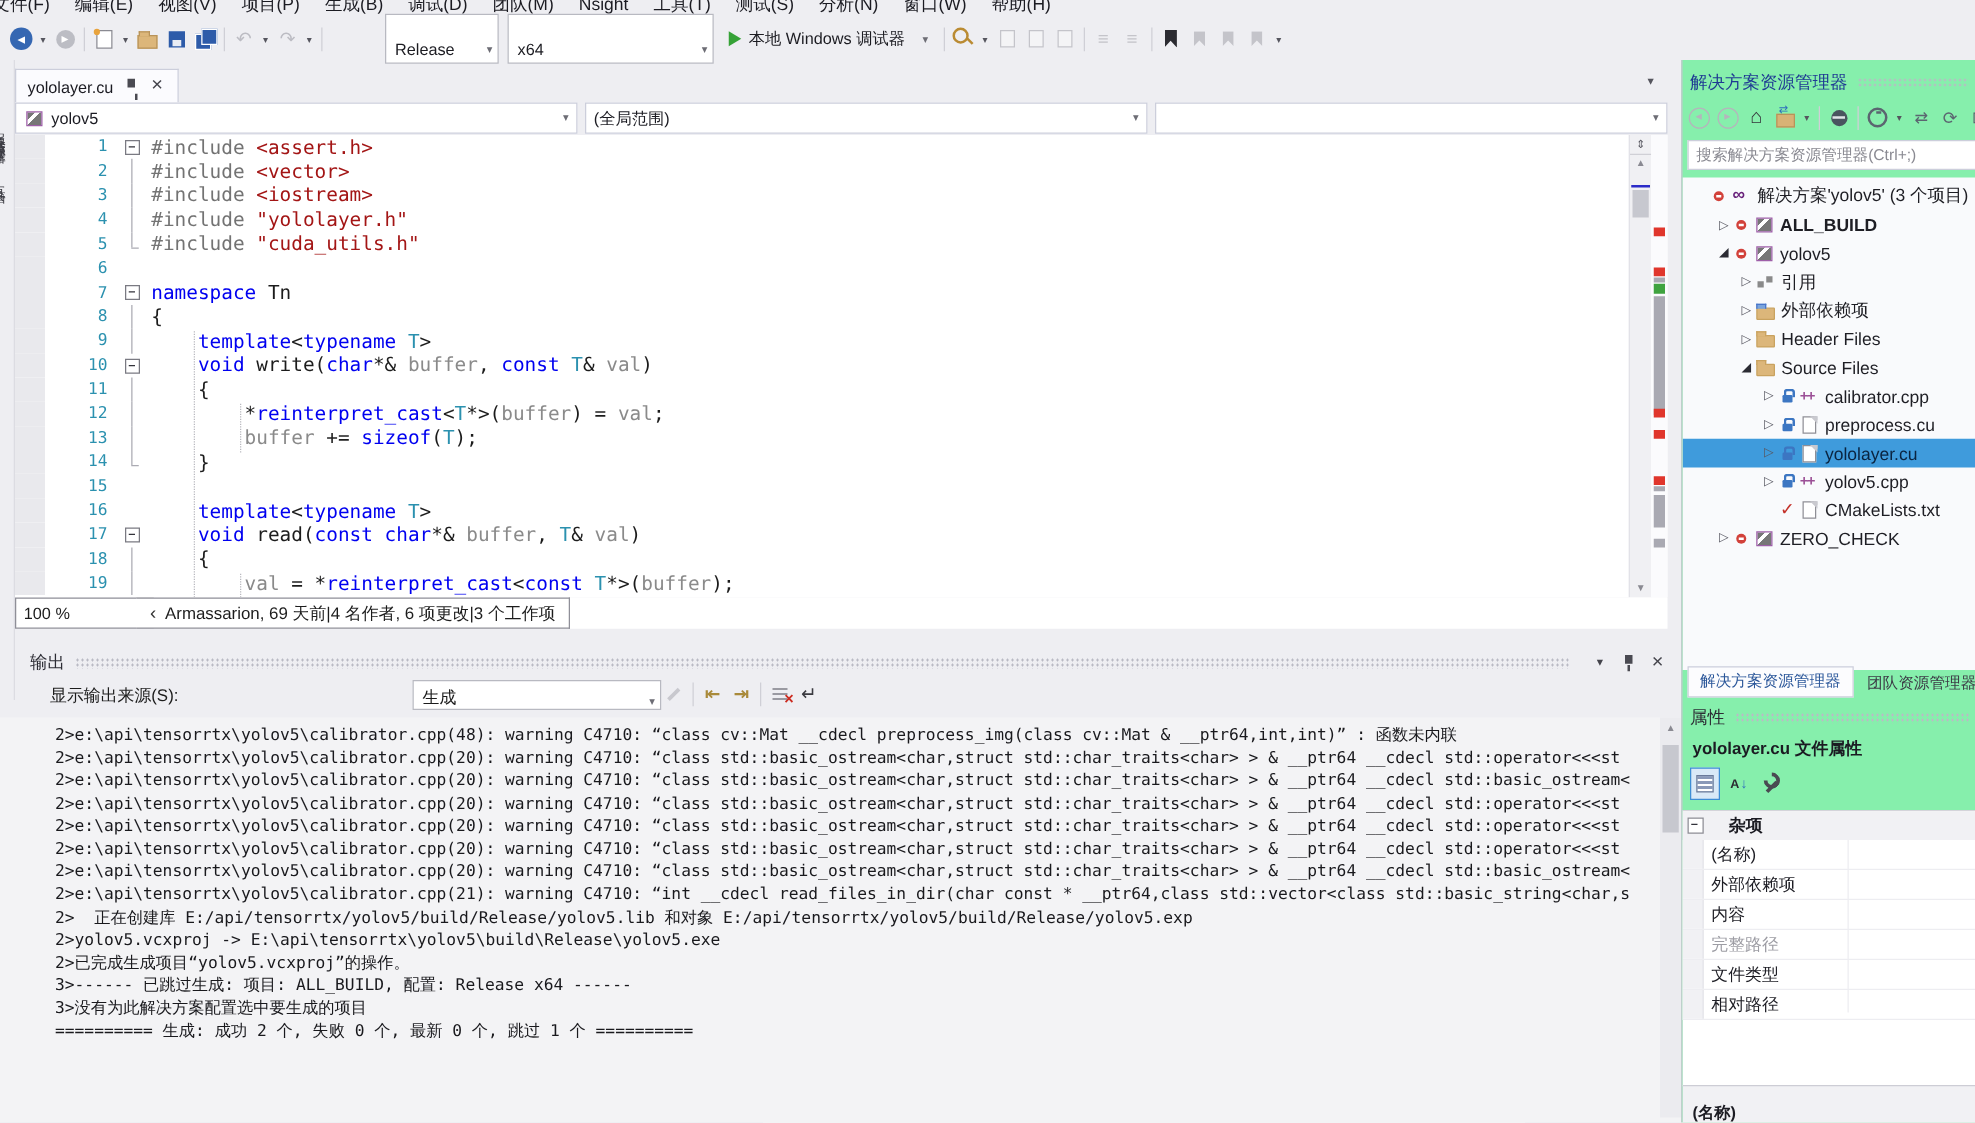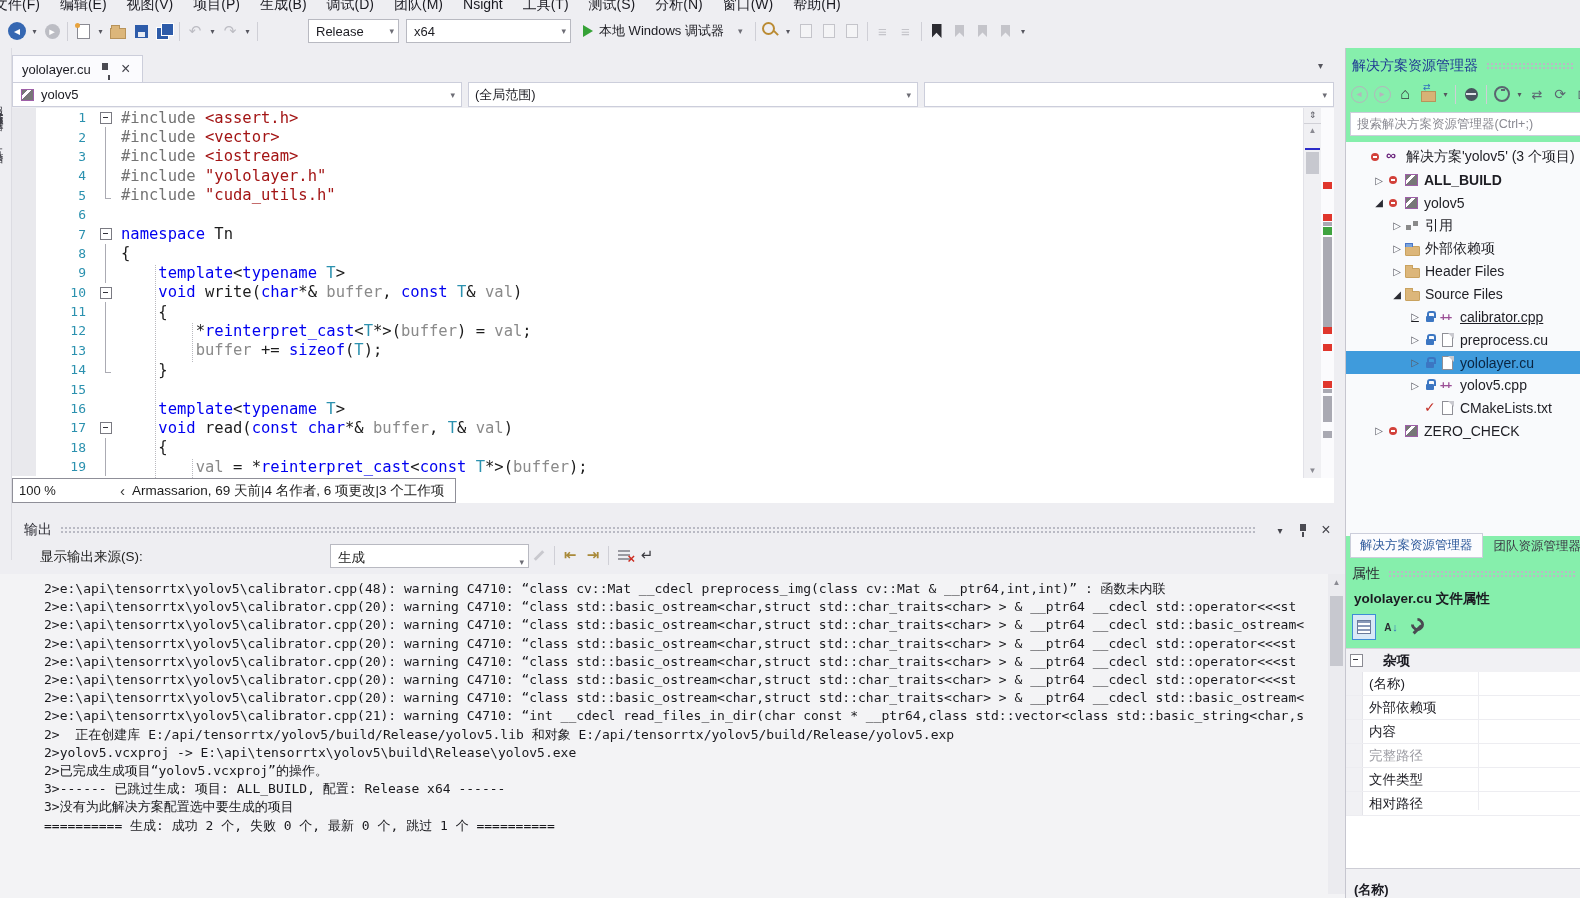--- a/index.html
+++ b/index.html
@@ -53,21 +53,21 @@
   .ic-wordwrap::before{content:"↵";font-size:15px;color:#3a3a40}
   .ic-pin::before{content:"";width:6px;height:7px;background:#4a4a52;margin-top:-5px}
   .ic-pin::after{content:"";position:absolute;left:10px;top:14px;width:2px;height:5px;background:#4a4a52}
   .ic-close::before{content:"×";font-size:16px;color:#44444c}
   .ic-categorized::before{content:"";width:12px;height:12px;border:1px solid #6a7a9a;background:repeating-linear-gradient(#8a99b8 0 2px,#fff 2px 4px)}
   .ic-alphabetical::before{content:"A";font-size:10px;font-weight:bold;color:#2b2b31;margin-right:1px}
   .ic-alphabetical::after{content:"↓";font-size:11px;color:#2f6fbd;font-weight:bold}
   .ic-wrench::before{content:"";width:3px;height:11px;background:#4a4a52;transform:rotate(45deg);margin-top:4px}
   .ic-wrench::after{content:"";position:absolute;top:3px;left:5px;width:7px;height:7px;border:3px solid #4a4a52;border-radius:50%;border-top-color:transparent;transform:rotate(-45deg)}
   .ic.active{border:1px solid #3d8dd5;background:#d9e9f7}
-  .tb-combo{height:22px;background:#fff;border:1px solid #b8b9c1;display:flex;align-items:center;font-size:13px;padding:0 4px 0 7px;color:#1c1c22;margin:0 3px;flex:none}
+  .tb-combo{height:22px;background:#fff;border:1px solid #b8b9c1;display:flex;align-items:center;font-size:13px;padding:16px 4px 0 7px;color:#1c1c22;margin:0 3px;flex:none}
   .cdd{margin-left:auto;color:#6d6d75;font-size:9px;padding-left:8px}
   .run{display:flex;align-items:center;gap:6px;font-size:13px;color:#1c1c22;padding:0 8px;flex:none}
   .play{width:0;height:0;border-left:10px solid #36a237;border-top:6px solid transparent;border-bottom:6px solid transparent}
   
   #side-strip{position:absolute;left:0;top:48px;width:11px;height:462px;border-right:1px solid #dcdce2;overflow:hidden;display:flex;flex-direction:column;gap:26px;padding-top:50px}
   #side-strip span{writing-mode:vertical-rl;text-orientation:upright;font-size:11px;letter-spacing:2px;color:#3a3a42;transform:translateX(-6px)}
   
   #doctab{position:absolute;left:12px;top:55px;height:26px;display:flex;align-items:center;gap:7px;padding:0 9px;background:#fbfbfe;border:1px solid #cccedb;border-bottom:none;font-size:13px;color:#1b1b22}
   #docdd{position:absolute;left:1318px;top:60px;font-size:10px;color:#55555e}
   #navbar{position:absolute;left:12px;top:82px;width:1322px;height:25px;display:flex;gap:6px}
@@ -408,21 +408,21 @@
         <div class="trow" style="padding-left: 44px;">
           <span class="tw c"></span>
           <span class="ti ti-folder"></span>
           <span class="tlabel">Header Files</span>
         </div>
         <div class="trow" style="padding-left: 44px;">
           <span class="tw e"></span>
           <span class="ti ti-folder"></span>
           <span class="tlabel">Source Files</span>
         </div>
-        <div class="trow" style="padding-left: 62px; text-decoration: underline;">
+        <div class="trow" style="padding-left: 62px;">
           <span class="tw c"></span>
           <span class="ti ti-lock"></span>
           <span class="ti ti-cpp"></span>
           <span class="tlabel">calibrator.cpp</span>
         </div>
         <div class="trow" style="padding-left: 62px;">
           <span class="tw c"></span>
           <span class="ti ti-lock"></span>
           <span class="ti ti-doc"></span>
           <span class="tlabel">preprocess.cu</span>

